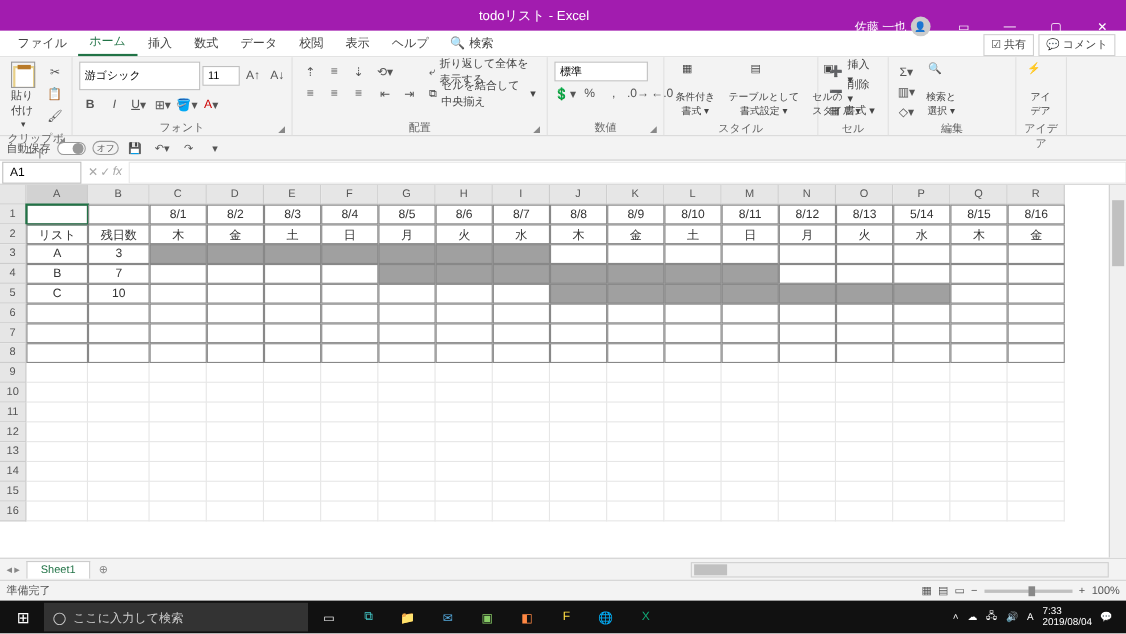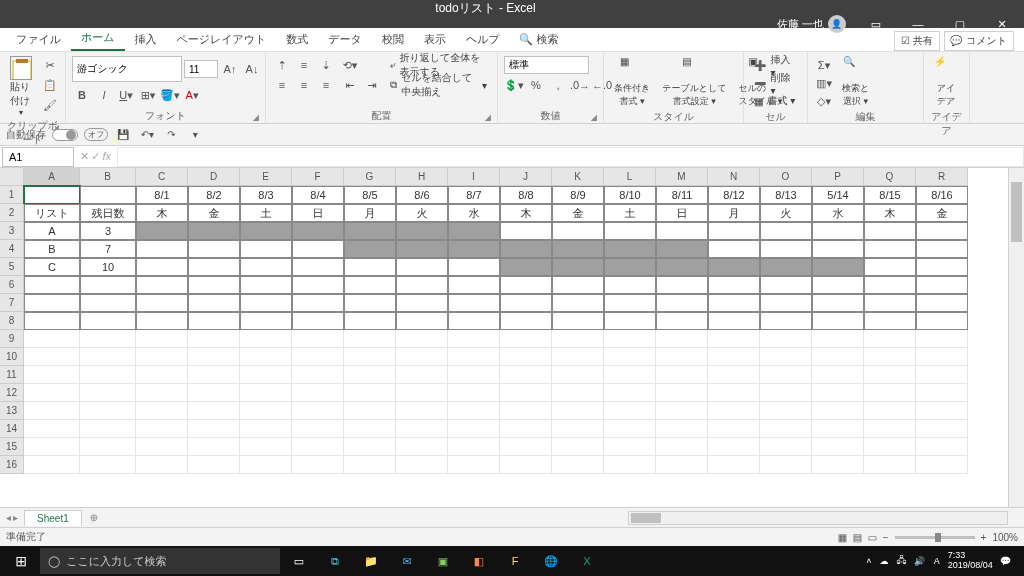--- a/index.html
+++ b/index.html
@@ -1,19 +1,19 @@
 <!DOCTYPE html>
 <html><head>
 <meta charset="utf-8">
 <style>
 * { margin: 0; padding: 0; box-sizing: border-box; font-family: "Meiryo UI", "Yu Gothic UI", sans-serif; }
 body { width: 1024px; height: 576px; background: #fff; overflow: hidden; font-size: 11px; }
 
 
-.titlebar { height: 28px; background: #404040; display: flex; color: #fff; }
+.titlebar { height: 28px; background: #a21caf; display: flex; align-items: center; color: #fff; }
 .titlebar .left { width: 200px; }
 .titlebar .center { flex: 1; text-align: center; font-size: 12px; }
 .titlebar .right { display: flex; align-items: center; gap: 6px; padding-right: 4px; margin-top: 20px; }
 .titlebar .user { display: flex; align-items: center; gap: 4px; padding: 0 6px; }
 .titlebar .avatar { width: 18px; height: 18px; border-radius: 50%; background: #ccc; display: flex; align-items: center; justify-content: center; color: #555; font-size: 9px; }
 .titlebar .winbtn { width: 36px; height: 28px; display: flex; align-items: center; justify-content: center; }
 
 
 .ribbontabs { height: 24px; background: #fff; display: flex; align-items: flex-end; padding: 0 6px; border-bottom: 1px solid #e0e0e0; }
 .ribbontabs .tab { padding: 4px 10px; font-size: 11px; color: #444; }
@@ -111,21 +111,20 @@
     <div class="winbtn">—</div>
     <div class="winbtn">▢</div>
     <div class="winbtn">✕</div>
   </div>
 </div>
 
 <div class="ribbontabs">
   <div class="tab">ファイル</div>
   <div class="tab active">ホーム</div>
   <div class="tab">挿入</div>
-  <div class="tab">ページレイアウト</div>
   <div class="tab">数式</div>
   <div class="tab">データ</div>
   <div class="tab">校閲</div>
   <div class="tab">表示</div>
   <div class="tab">ヘルプ</div>
   <div class="tab">🔍 <span>検索</span></div>
   <div class="spacer"></div>
   <div class="sharebox">
     <div class="sharebtn">☑ <span>共有</span></div>
     <div class="sharebtn">💬 <span>コメント</span></div>

